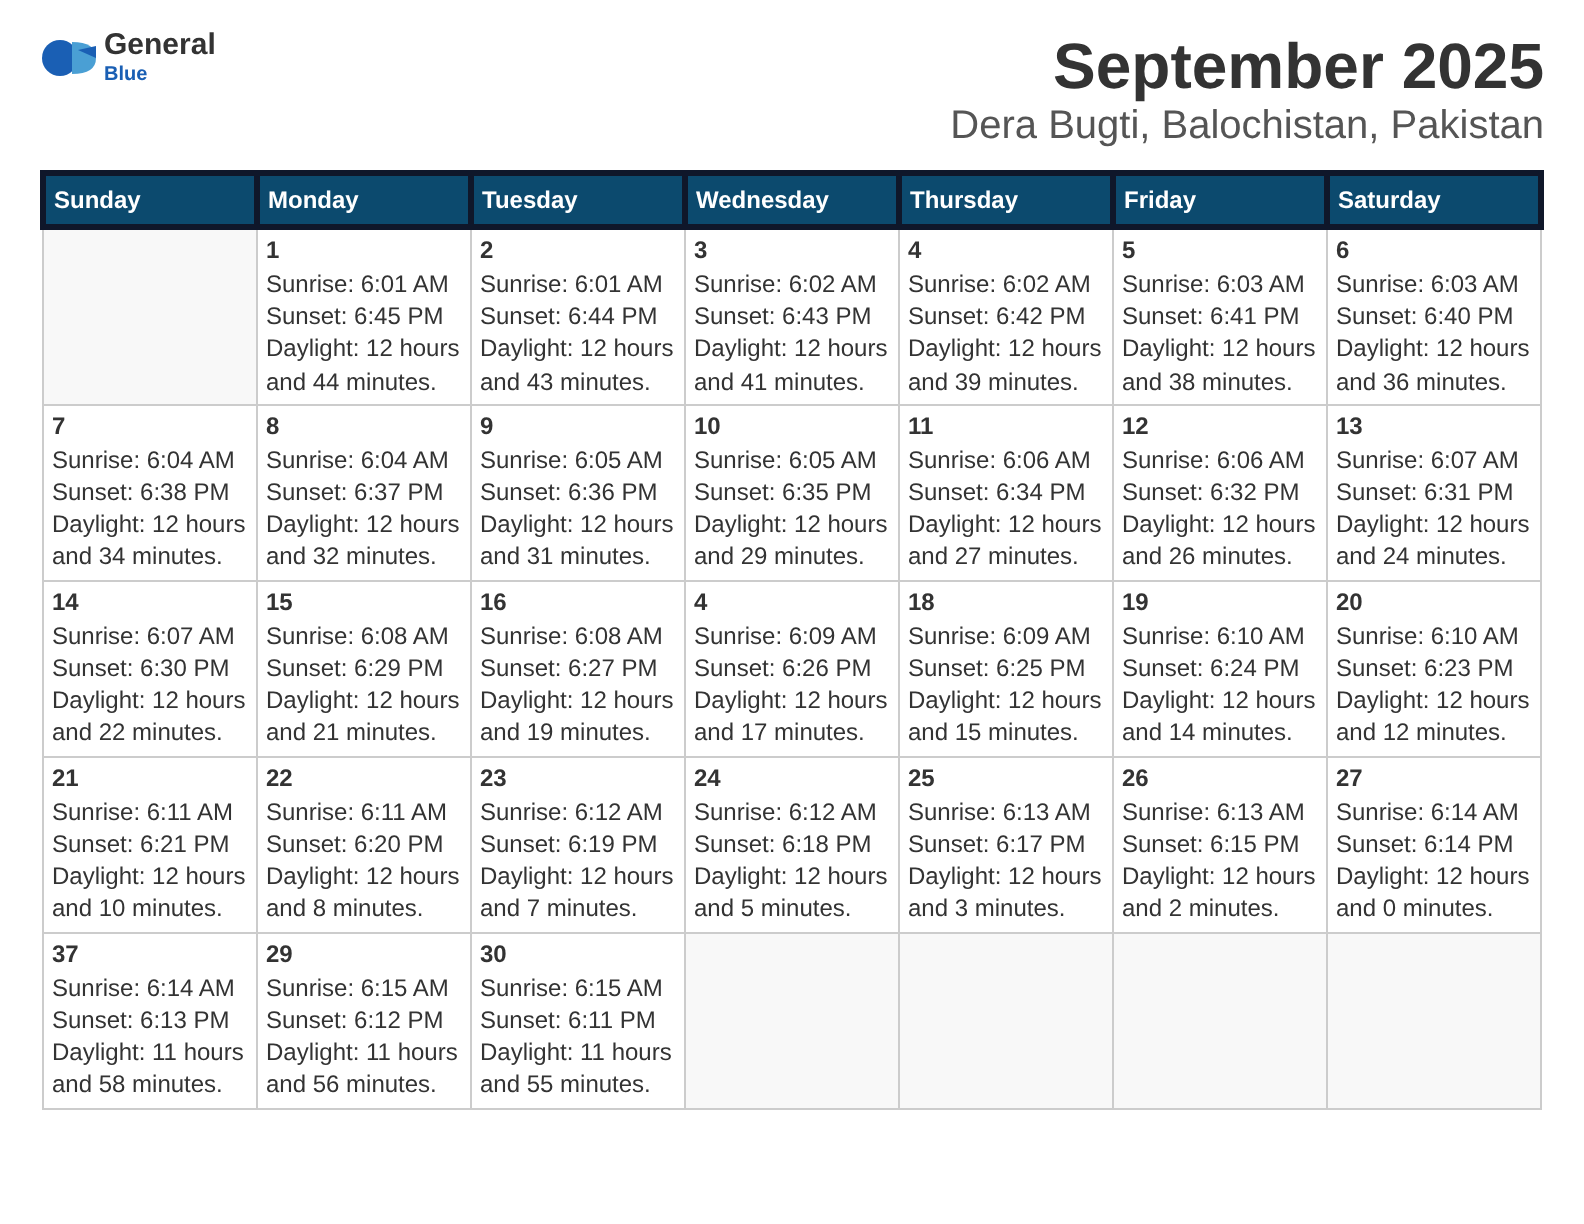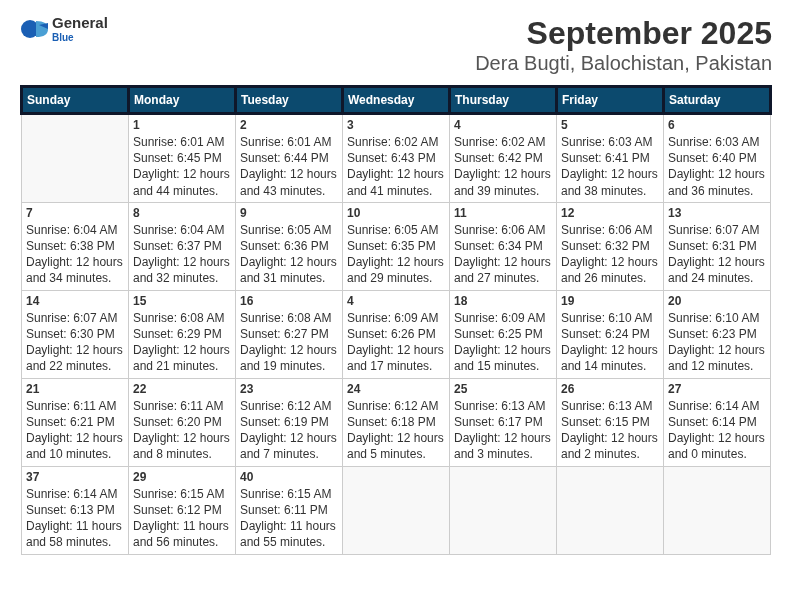--- a/index.html
+++ b/index.html
@@ -252,21 +252,21 @@
         <tr>
           <td>
             <span class="day-num">37</span>
             <div class="day-info">Sunrise: 6:14 AM<br>Sunset: 6:13 PM<br>Daylight: 11 hours<br>and 58 minutes.</div>
           </td>
           <td>
             <span class="day-num">29</span>
             <div class="day-info">Sunrise: 6:15 AM<br>Sunset: 6:12 PM<br>Daylight: 11 hours<br>and 56 minutes.</div>
           </td>
           <td>
-            <span class="day-num">40</span>
+            <span class="day-num">30</span>
             <div class="day-info">Sunrise: 6:15 AM<br>Sunset: 6:11 PM<br>Daylight: 11 hours<br>and 55 minutes.</div>
           </td>
           <td class="empty-cell"></td>
           <td class="empty-cell"></td>
           <td class="empty-cell"></td>
           <td class="empty-cell"></td>
         </tr>
       </tbody>
   </table>
 </div>

